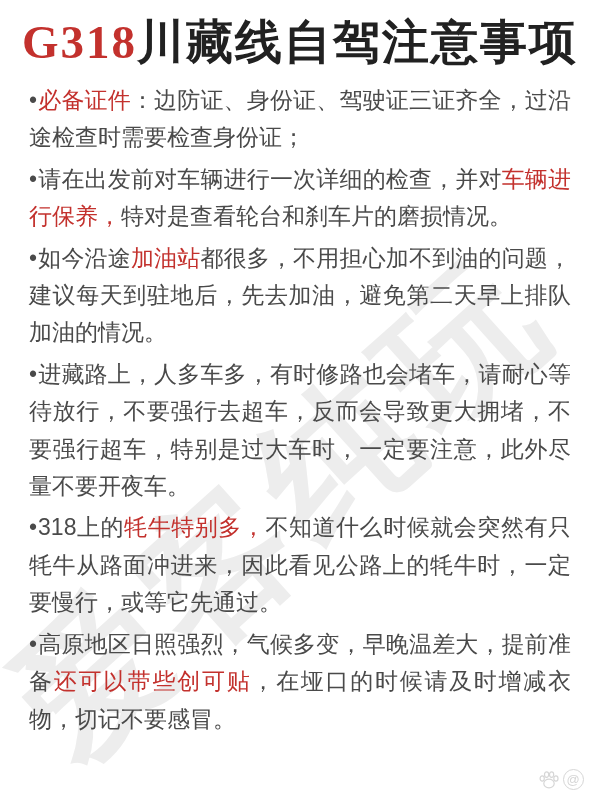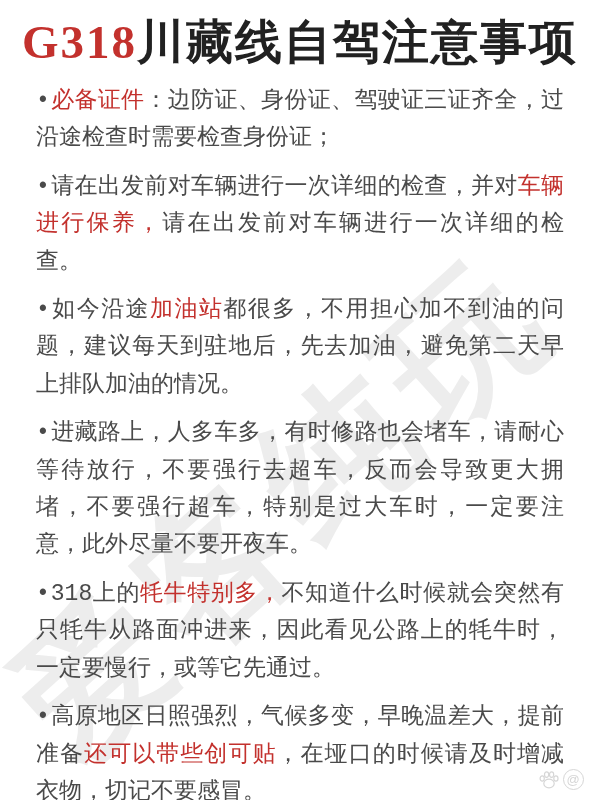--- a/index.html
+++ b/index.html
@@ -36,21 +36,21 @@
     letter-spacing: 2px;
   }
   .t-red { color: var(--accent_red, #c3312d); }
   .tips {
     padding: 0 25px;
     font-size: 23px;
     line-height: 37.4px;
     color: var(--body_text, #4a4a4a);
     text-align: justify;
   }
-  .tip { margin: 11px; font-family: Liberation Mono, monospace; }
+  .tip { margin: 4px; }
   .tip .marker { margin-right: 1px; }
   .red { color: var(--accent_red, #c3312d); }
   .credit {
     position: absolute;
     right: 16px; bottom: 10px;
     display: flex;
     align-items: center;
     gap: 3px;
     color: var(--credit_gray, #d6d6d6);
     font-size: 17px;
@@ -70,21 +70,21 @@
 </head>
 <body>
 
 <div class="watermark-bg">爱客纯玩</div>
 
 <div class="content">
   <h1 class="page-title"><span class="t-red">G318</span><span>川藏线自驾注意事项</span></h1>
 
   <div class="tips" id="tips-list">
       <p class="tip"><span class="marker">•</span><span class="red">必备证件</span><span>：边防证、身份证、驾驶证三证齐全，过沿途检查时需要检查身份证；</span></p>
-      <p class="tip"><span class="marker">•</span><span>请在出发前对车辆进行一次详细的检查，并对</span><span class="red">车辆进行保养，</span><span>请在出发前对车辆进行一次详细的检查。</span></p>
+      <p class="tip"><span class="marker">•</span><span>请在出发前对车辆进行一次详细的检查，并对</span><span class="red">车辆进行保养，</span><span>特对是查看轮台和刹车片的磨损情况。</span></p>
       <p class="tip"><span class="marker">•</span><span>如今沿途</span><span class="red">加油站</span><span>都很多，不用担心加不到油的问题，建议每天到驻地后，先去加油，避免第二天早上排队加油的情况。</span></p>
       <p class="tip"><span class="marker">•</span><span>进藏路上，人多车多，有时修路也会堵车，请耐心等待放行，不要强行去超车，反而会导致更大拥堵，不要强行超车，特别是过大车时，一定要注意，此外尽量不要开夜车。</span></p>
       <p class="tip"><span class="marker">•</span><span>318上的</span><span class="red">牦牛特别多，</span><span>不知道什么时候就会突然有只牦牛从路面冲进来，因此看见公路上的牦牛时，一定要慢行，或等它先通过。</span></p>
       <p class="tip"><span class="marker">•</span><span>高原地区日照强烈，气候多变，早晚温差大，提前准备</span><span class="red">还可以带些创可贴</span><span>，在垭口的时候请及时增减衣物，切记不要感冒。</span></p>
     </div>
 </div>
 
 <div class="credit">
   <svg width="22" height="20" viewBox="0 0 22 20" fill="none" stroke="#d6d6d6" stroke-width="1.2">
     <ellipse cx="11" cy="13.5" rx="5.2" ry="4.4"></ellipse>

